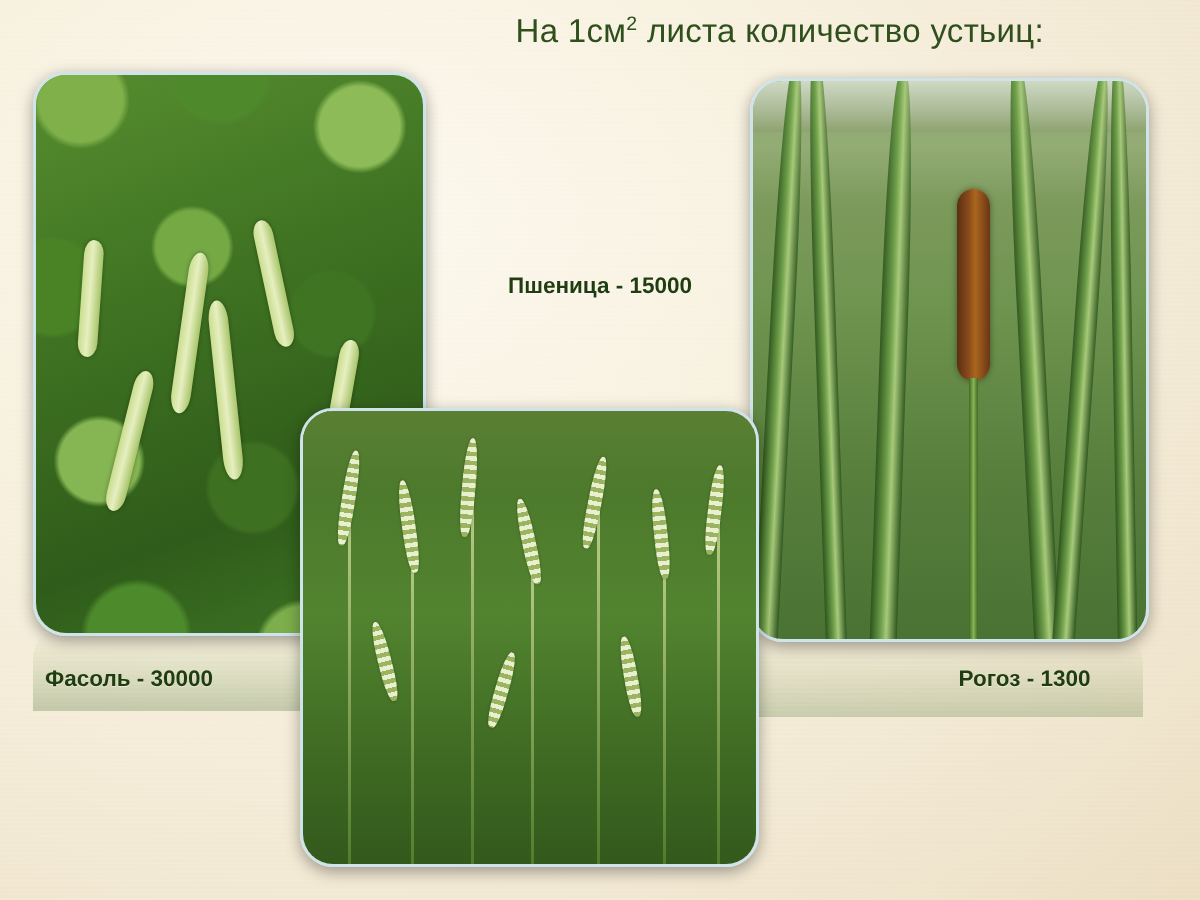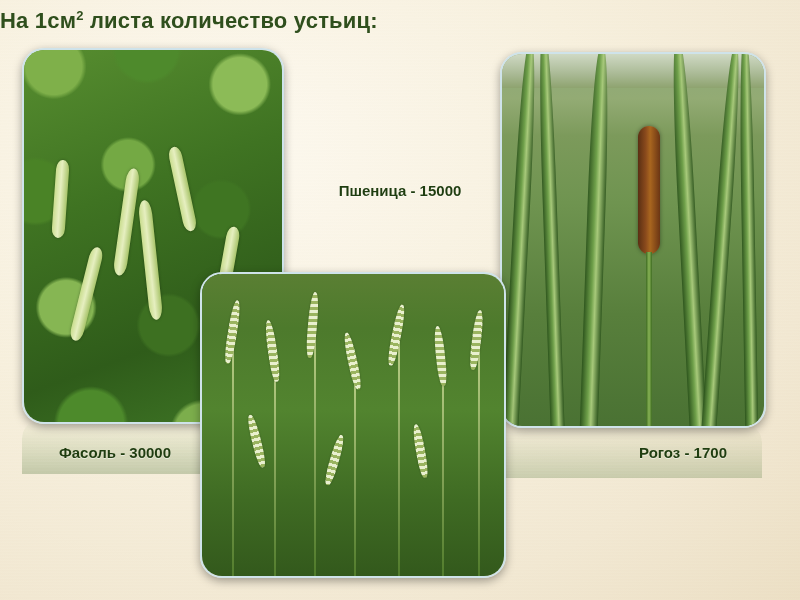--- a/index.html
+++ b/index.html
@@ -32,23 +32,23 @@
     background:
       repeating-linear-gradient(0deg, rgba(255,255,255,0.05) 0px, rgba(255,255,255,0.05) 1px, rgba(0,0,0,0.012) 2px, rgba(0,0,0,0.012) 3px);
     opacity: 0.5;
   }
 
   .title {
     position: absolute;
     top: 8px;
     left: 0;
     width: 696px;
-    text-align: left;
+    text-align: right;
     font-size: 22px;
-    font-weight: bold;
+    font-weight: normal;
     color: #2f4f1d;
     letter-spacing: 0.2px;
     z-index: 30;
   }
   .title sup {
     font-size: 13px;
     vertical-align: super;
   }
 
   
@@ -165,21 +165,21 @@
   
   .label {
     position: absolute;
     font-size: 15px;
     font-weight: bold;
     color: #1f3d10;
     line-height: 1.22;
     z-index: 25;
     text-shadow: 0 1px 0 rgba(255,255,255,0.5);
   }
-  #label-beans { left: 30px; top: 444px; width: 170px; text-align: center; }
+  #label-beans { left: 30px; top: 444px; width: 170px; }
   #label-wheat { left: 320px; top: 182px; width: 160px; text-align: center; }
   #label-cattail { left: 598px; top: 444px; width: 170px; text-align: center; }
 </style>
 </head>
 <body>
 
 <div class="slide">
 
   <div class="title">
     <span>На 1см</span><sup>2</sup><span> листа количество устьиц:</span>
@@ -232,15 +232,15 @@
       <div class="wheat-stem" style="left:276px; top:70px;  height:236px;"></div>
       <div class="wheat-ear" style="left:270px; top:36px;  height:60px; transform:rotate(7deg);"></div>
       <div class="wheat-ear" style="left:50px;  top:140px; height:54px; transform:rotate(-14deg);"></div>
       <div class="wheat-ear" style="left:128px; top:160px; height:52px; transform:rotate(16deg);"></div>
       <div class="wheat-ear" style="left:214px; top:150px; height:54px; transform:rotate(-10deg);"></div>
     </div>
   </div>
 
   <div class="label" id="label-beans">Фасоль - 30000</div>
   <div class="label" id="label-wheat">Пшеница - 15000</div>
-  <div class="label" id="label-cattail">Рогоз - 1700</div>
+  <div class="label" id="label-cattail">Рогоз - 1300</div>
 
 </div>
 
 </body></html>

